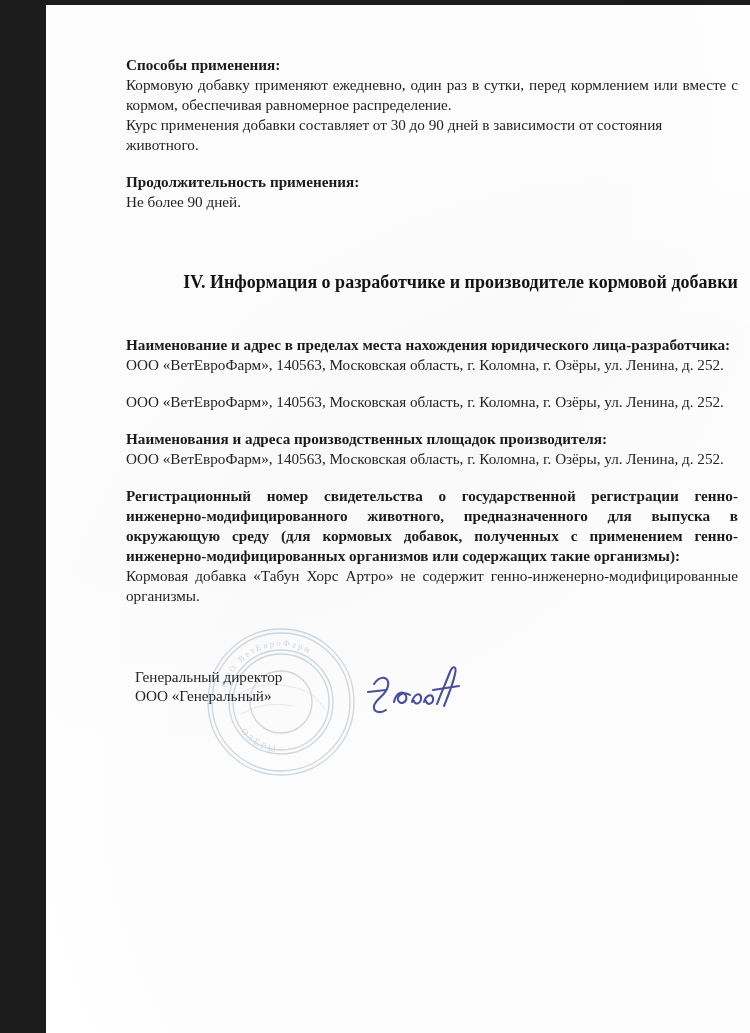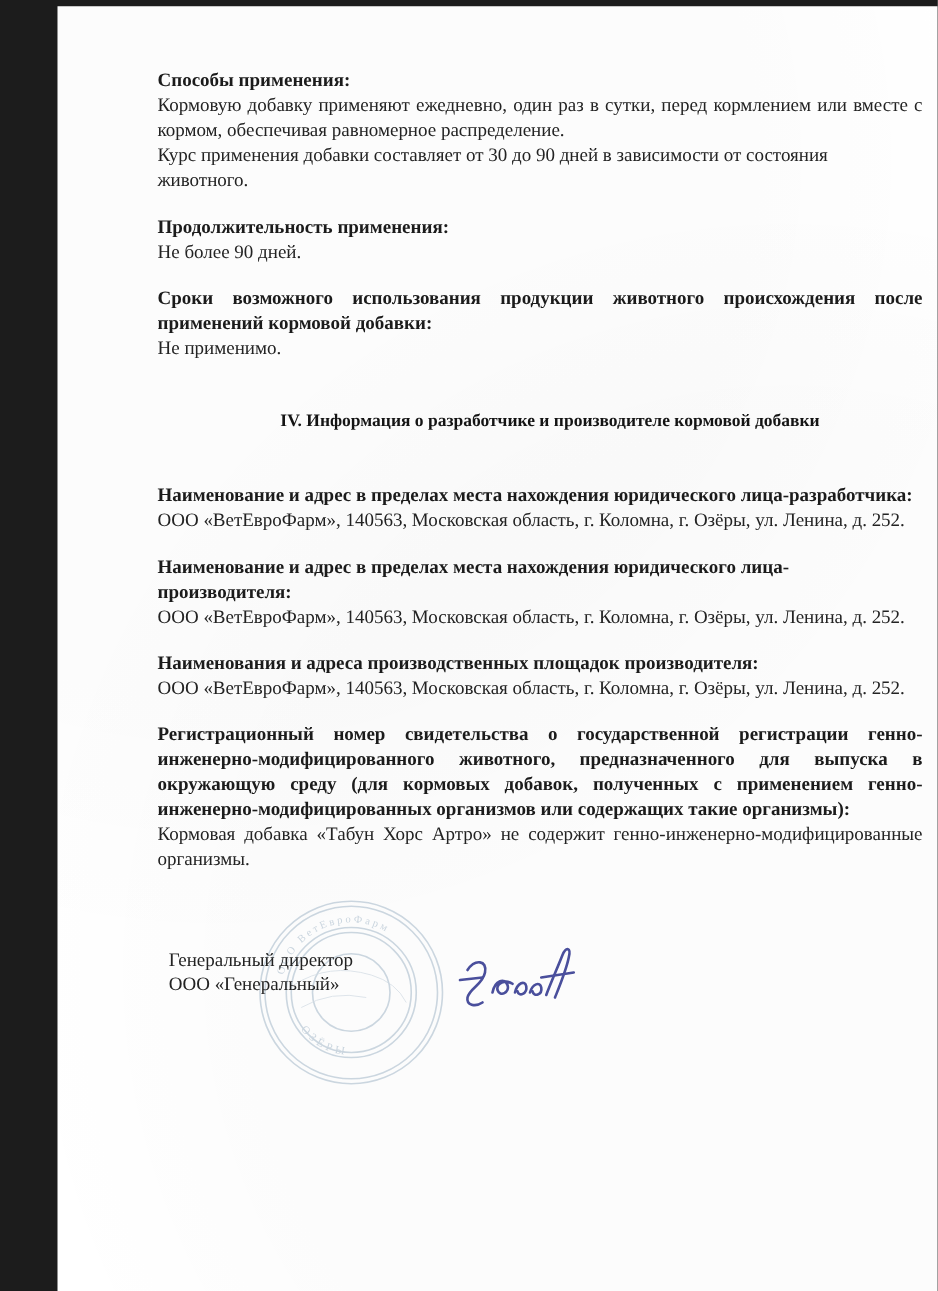--- a/index.html
+++ b/index.html
@@ -67,24 +67,24 @@
   }
   .just {
     text-align: justify;
     text-align-last: left;
   }
   .gap-md { height: 17px; }
   .gap-lg { height: 25px; }
 
   .section-title {
     font-weight: bold;
-    font-size: 14px;
+    font-size: 18px;
     line-height: 20px;
     color: #141414;
-    text-align: center;
+    text-align: right;
     padding-left: 16px;
   }
 
   
   #sign-area {
     position: relative;
     margin-top: 48px;
     height: 150px;
   }
   #sign-left {
@@ -145,40 +145,35 @@
 
       <div class="gap-md"></div>
 
       <div class="block">
         <p class="hd">Продолжительность применения:</p>
         <p class="bd">Не более 90 дней.</p>
       </div>
 
       <div class="gap-md"></div>
 
-      <div class="block">
-        <p class="hd just">Сроки возможного использования продукции животного происхождения после применений кормовой добавки:</p>
-        <p class="bd">Не применимо.</p>
-      </div>
 
       <div class="gap-lg"></div>
 
       <p class="section-title">IV. Информация о разработчике и производителе кормовой добавки</p>
 
       <div class="gap-lg"></div>
 
       <div class="block">
         <p class="hd">Наименование и адрес в пределах места нахождения юридического лица-разработчика:</p>
         <p class="bd">ООО «ВетЕвроФарм», 140563, Московская область, г. Коломна, г. Озёры, ул. Ленина, д. 252.</p>
       </div>
 
       <div class="gap-md"></div>
 
       <div class="block">
-        <p class="hd">Наименование и адрес в пределах места нахождения юридического лица-производителя:</p>
         <p class="bd">ООО «ВетЕвроФарм», 140563, Московская область, г. Коломна, г. Озёры, ул. Ленина, д. 252.</p>
       </div>
 
       <div class="gap-md"></div>
 
       <div class="block">
         <p class="hd">Наименования и адреса производственных площадок производителя:</p>
         <p class="bd">ООО «ВетЕвроФарм», 140563, Московская область, г. Коломна, г. Озёры, ул. Ленина, д. 252.</p>
       </div>
 

